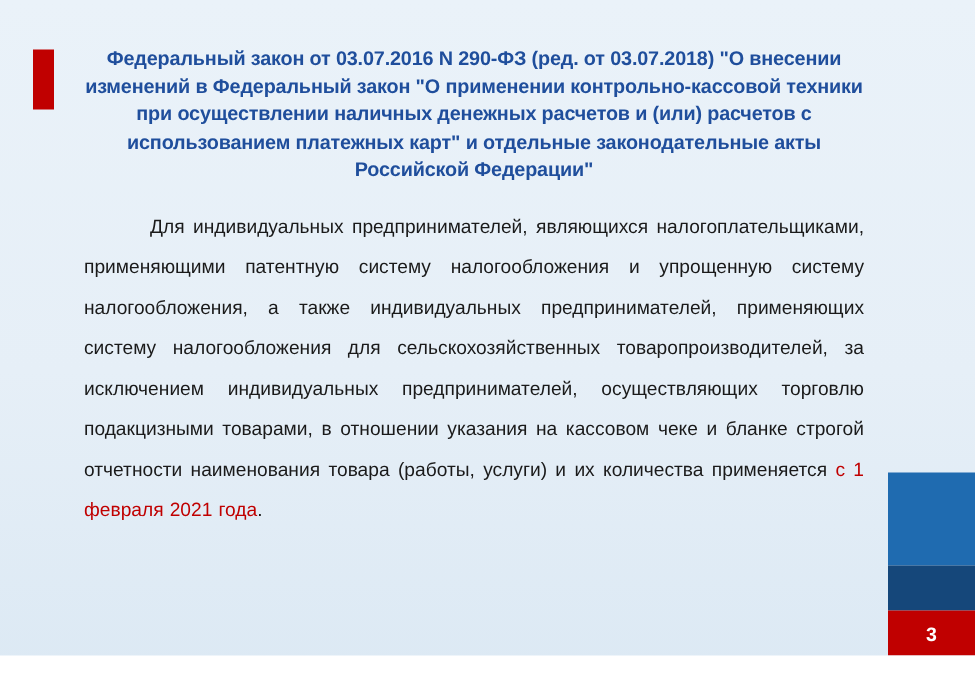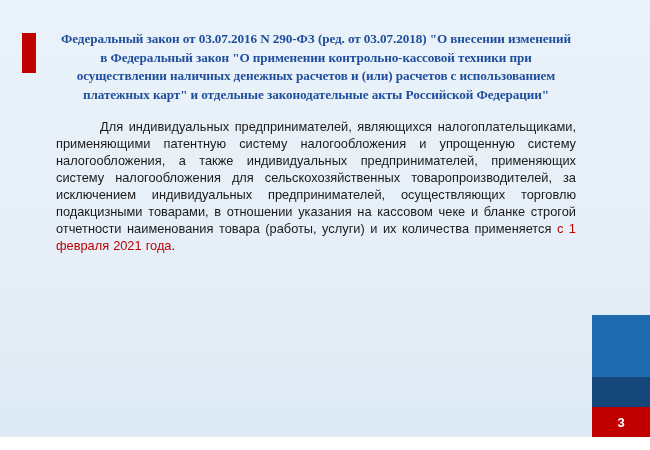--- a/index.html
+++ b/index.html
@@ -75,26 +75,25 @@
     width: 520px;
   }
   .title {
     color: #1f4e9c;
     font-weight: bold;
     font-size: 13.2px;
     line-height: 18.5px;
     text-align: center;
     margin: 0 0 14px 0;
     letter-spacing: -0.1px;
-    font-family: Liberation Serif, serif;
   }
   .body-para {
     color: #1a1a1a;
     font-size: 12.8px;
-    line-height: 17px;
+    line-height: 27px;
     text-align: justify;
     text-indent: 44px;
     margin: 0;
     word-spacing: 0.5px;
   }
   .highlight-red {
     color: #c00000;
   }
   .bottom-strip {
     position: absolute;

